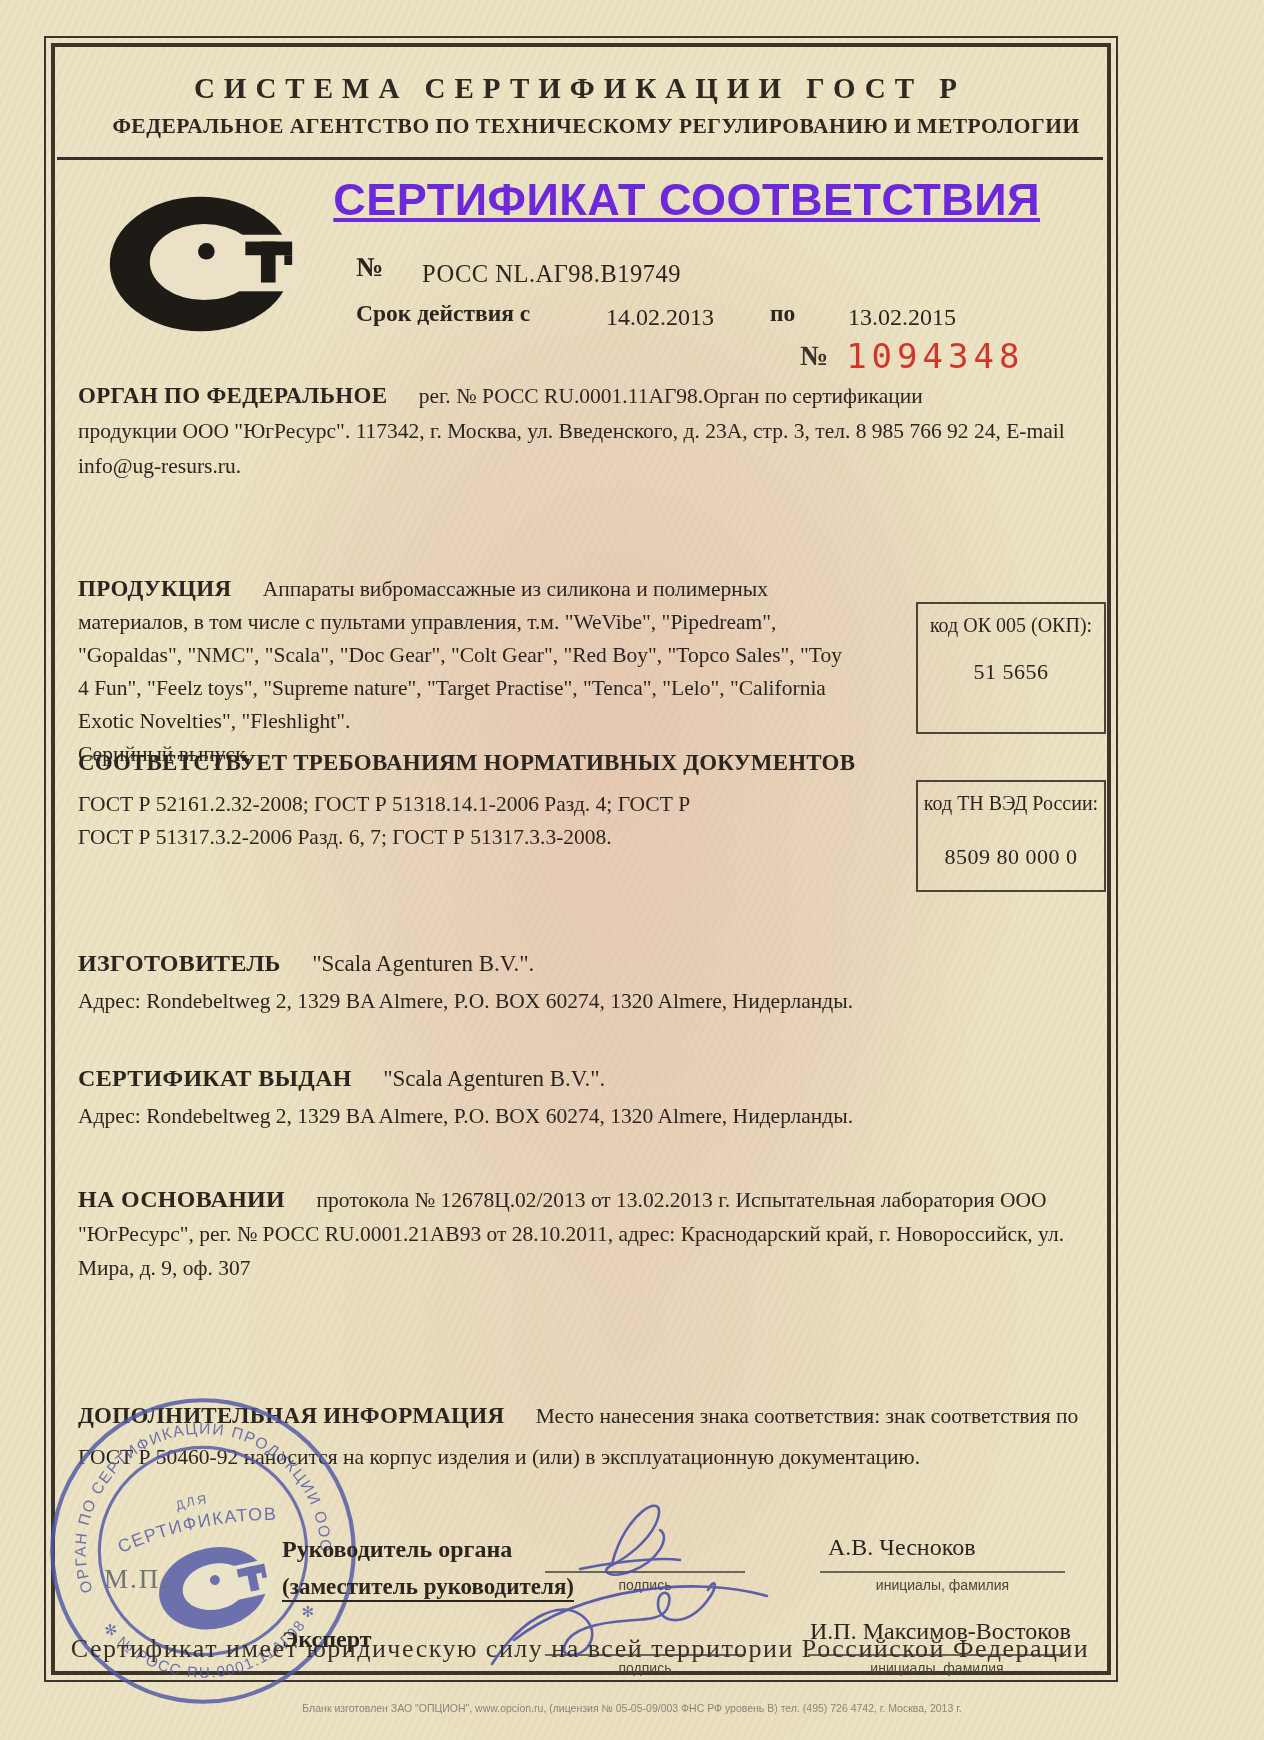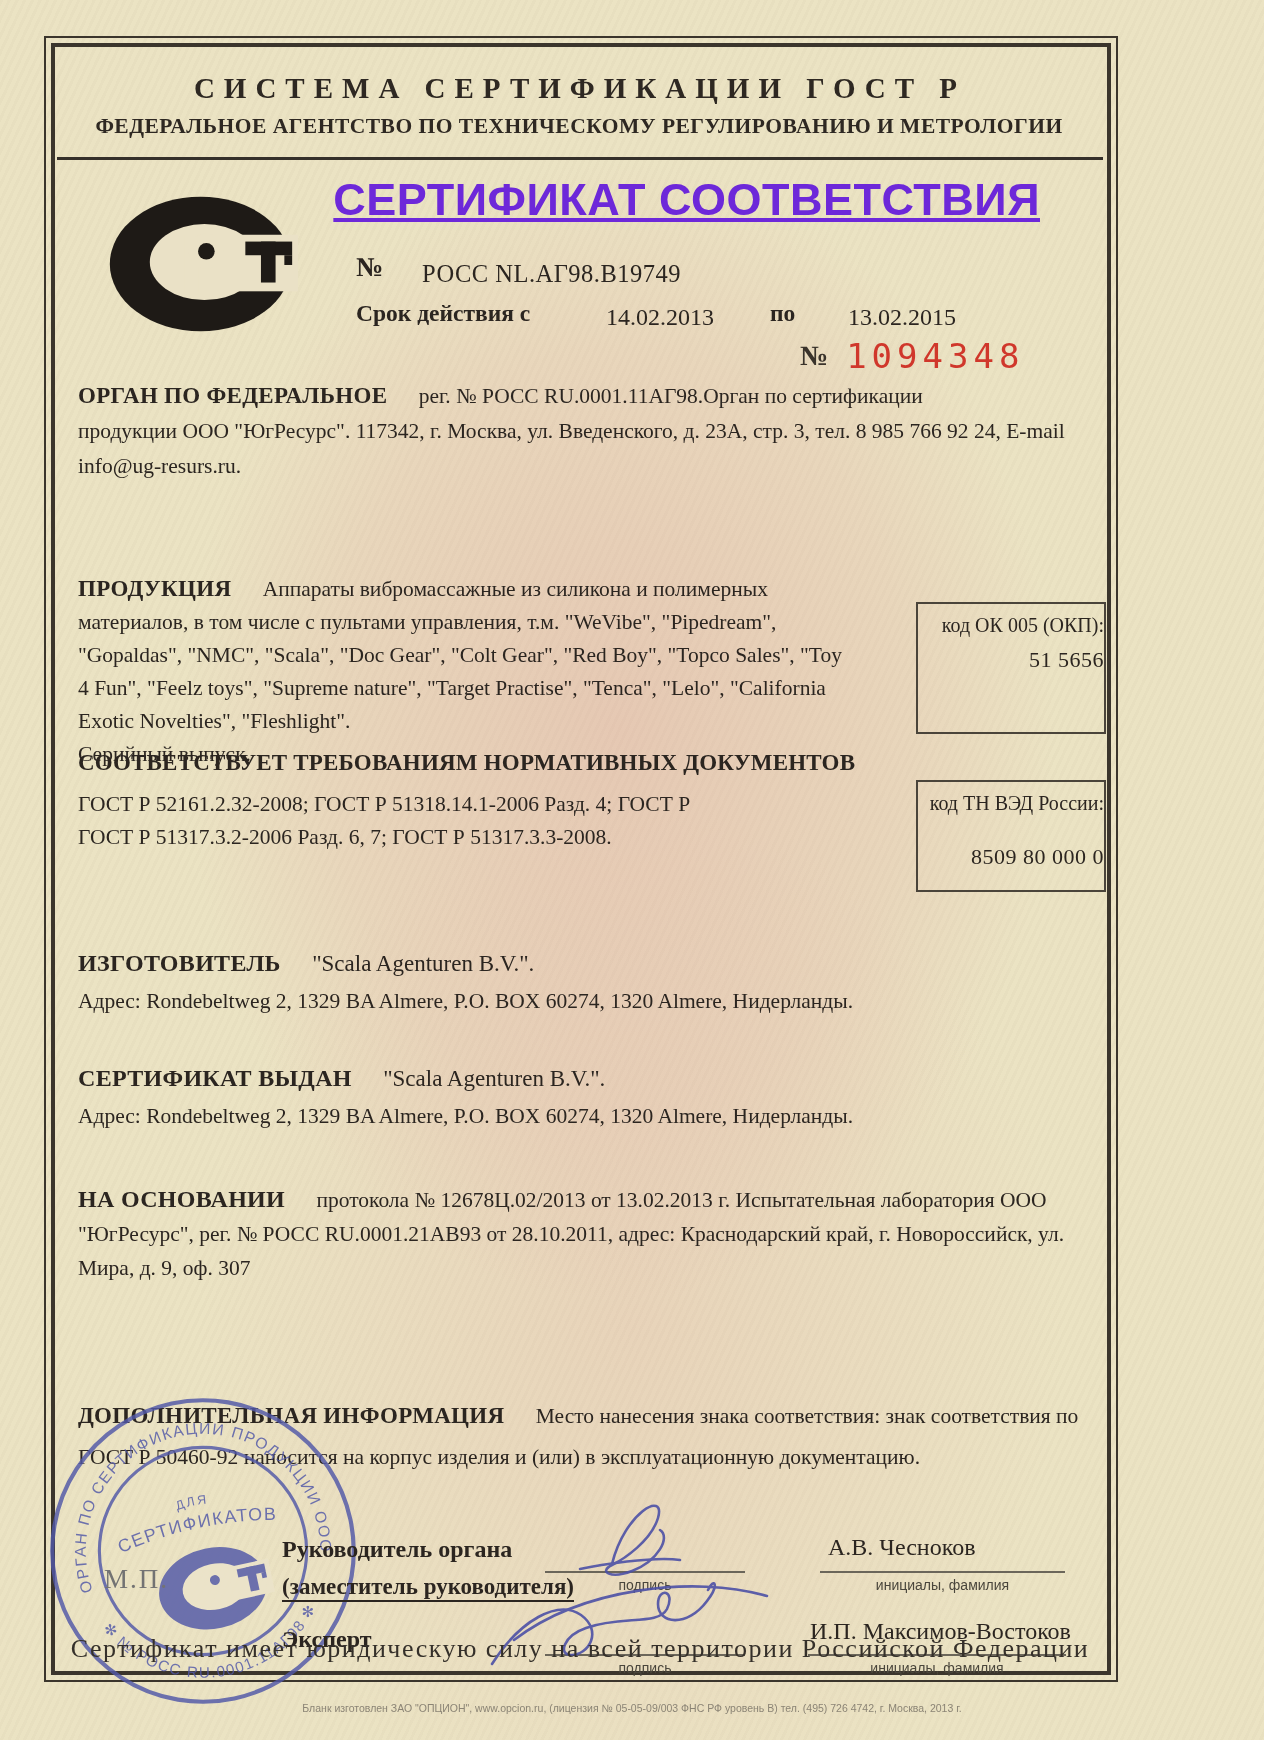--- a/index.html
+++ b/index.html
@@ -15,44 +15,44 @@
   .abs{position:absolute;}
   .frame{
     left:44px;top:36px;width:1070px;height:1642px;
     border:2px solid #3b352c;
   }
   .frame::before{
     content:"";position:absolute;inset:5px;border:4px solid #3b352c;
   }
   .sys-header{left:46px;top:72px;width:1068px;text-align:center;
     font-weight:bold;font-size:29px;letter-spacing:9px;color:#2e2822;}
-  .agency{left:45px;top:114px;width:1068px;text-align:center;
+  .agency{left:62px;top:114px;width:1068px;text-align:center;
     font-weight:bold;font-size:21.5px;letter-spacing:0.5px;color:#2e2822;}
   .rule{left:57px;top:157px;width:1046px;height:3px;background:#35302a;}
   .title{left:290px;top:174px;width:750px;text-align:right;
     font-family:"Liberation Sans", sans-serif;font-weight:bold;font-size:45px;
     letter-spacing:0.5px;color:#6d28d9;text-decoration:underline;}
   .no-label{left:356px;top:252px;font-weight:bold;font-size:27px;}
   .no-value{left:422px;top:260px;font-size:24.5px;letter-spacing:0.5px;}
   .val-label{left:356px;top:300px;font-weight:bold;font-size:23.5px;}
   .val-from{left:606px;top:304px;font-size:24px;}
   .val-po{left:770px;top:300px;font-weight:bold;font-size:23.5px;}
   .val-to{left:848px;top:304px;font-size:24px;}
   .blank-no{left:800px;top:336px;white-space:nowrap;}
   .blank-no .nsign{font-weight:bold;font-size:28px;color:#3a332b;vertical-align:middle;}
   .blank-no .digits{font-family:"DejaVu Sans Mono", monospace;font-size:34px;
     letter-spacing:5px;color:#d0372b;vertical-align:middle;margin-left:14px;}
   .para{margin:0;font-size:21.5px;line-height:35px;}
   .lbl{font-weight:bold;font-size:23px;letter-spacing:0.3px;margin-right:26px;}
   .organ{left:78px;top:378px;width:1002px;}
   .production{left:78px;top:572px;width:766px;line-height:33px;}
-  .codebox{border:2px solid #4a443a;text-align:right;font-size:20px;padding-top:10px;}
+  .codebox{border:2px solid #4a443a;text-align:center;font-size:20px;padding-top:10px;}
   .okp{left:916px;top:602px;width:186px;height:118px;}
   .tnved{left:916px;top:780px;width:186px;height:98px;}
-  .codebox .val{margin-top:10px;font-size:22px;letter-spacing:0.5px;}
+  .codebox .val{margin-top:22px;font-size:22px;letter-spacing:0.5px;}
   .conf-label{left:78px;top:750px;font-weight:bold;font-size:23px;letter-spacing:0.2px;}
   .conf-lines{left:78px;top:788px;width:830px;font-size:21.5px;line-height:33px;}
   .manufacturer{left:78px;top:945px;width:1002px;line-height:37px;}
   .issued{left:78px;top:1060px;width:1002px;line-height:37px;}
   .basis{left:78px;top:1182px;width:998px;line-height:34px;}
   .additional{left:78px;top:1395px;width:1008px;line-height:41px;}
   .name-inline{font-size:23px;}
   .stamp{left:46px;top:1394px;width:314px;height:314px;transform:rotate(-12deg);opacity:.82;}
   .mp{left:104px;top:1564px;font-size:27px;letter-spacing:2px;color:#737373;}
   .sig-title1{left:282px;top:1536px;font-weight:bold;font-size:24px;}

